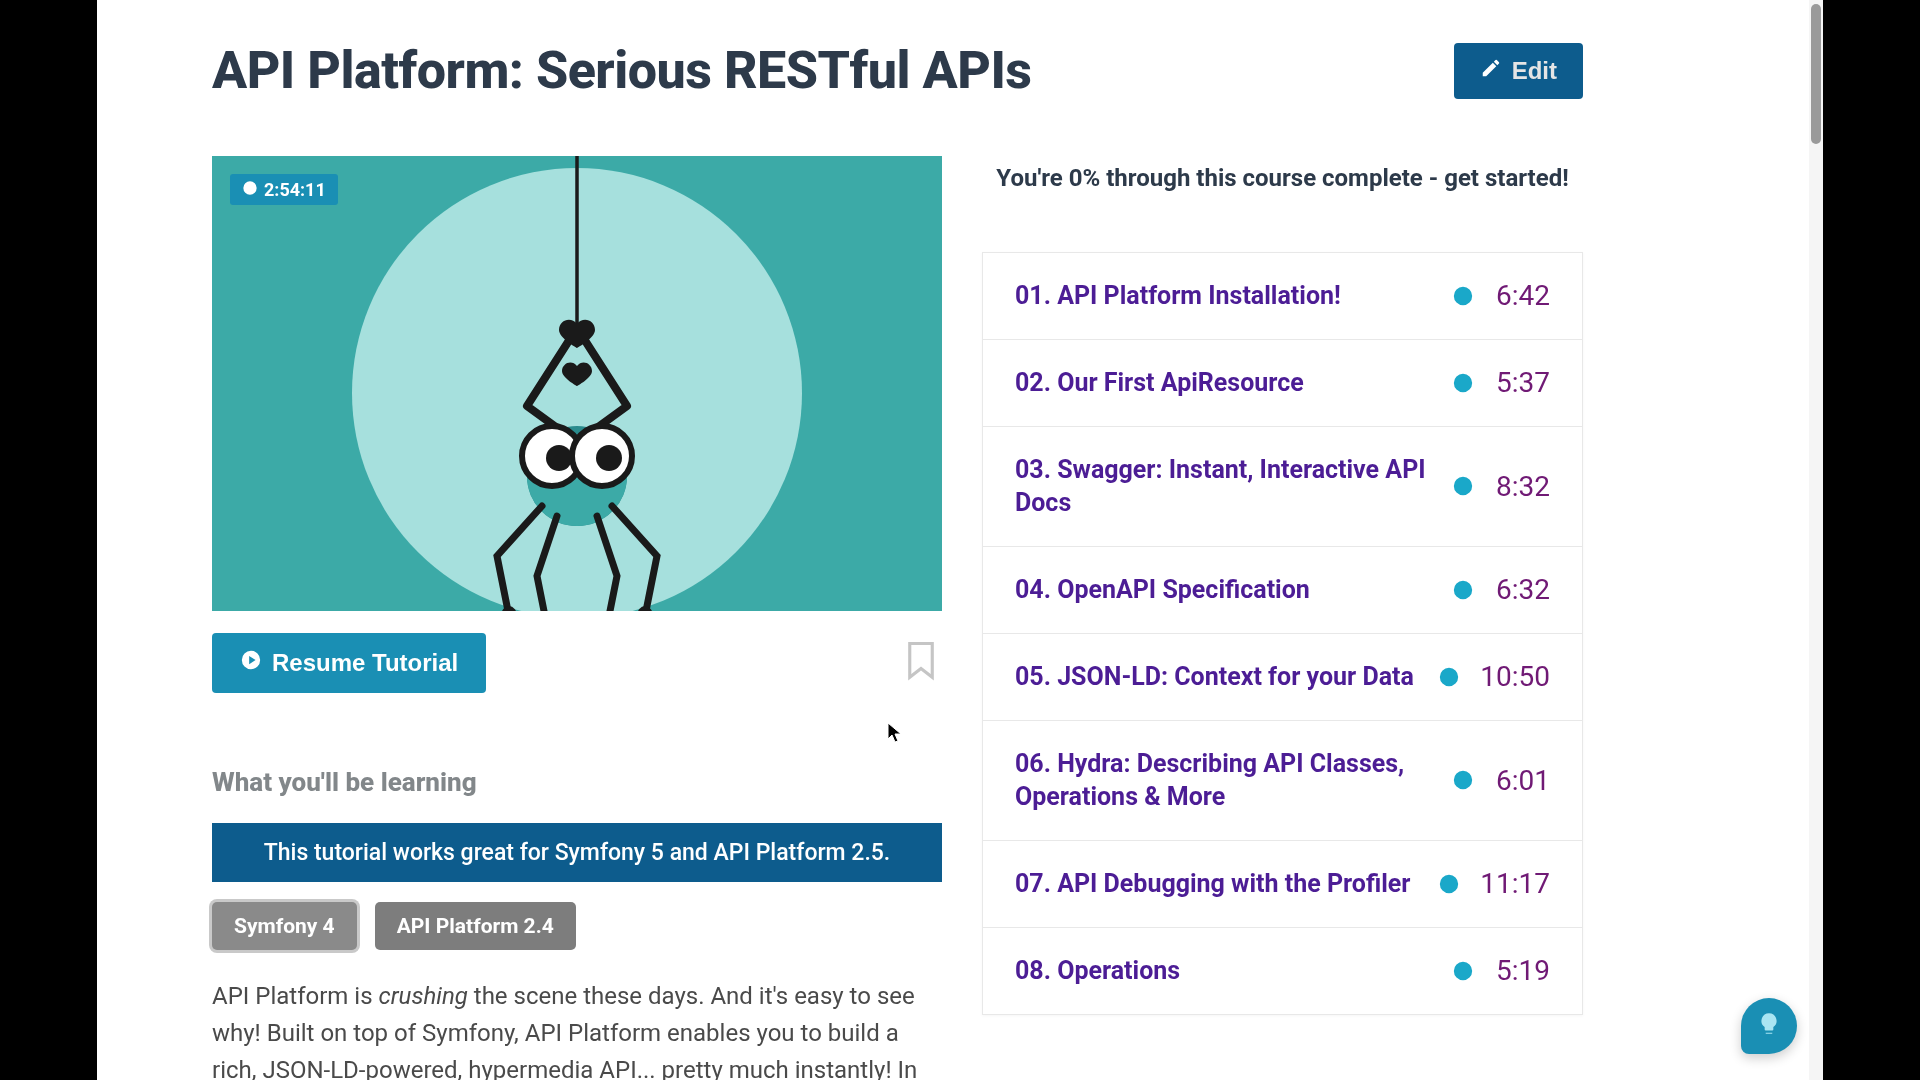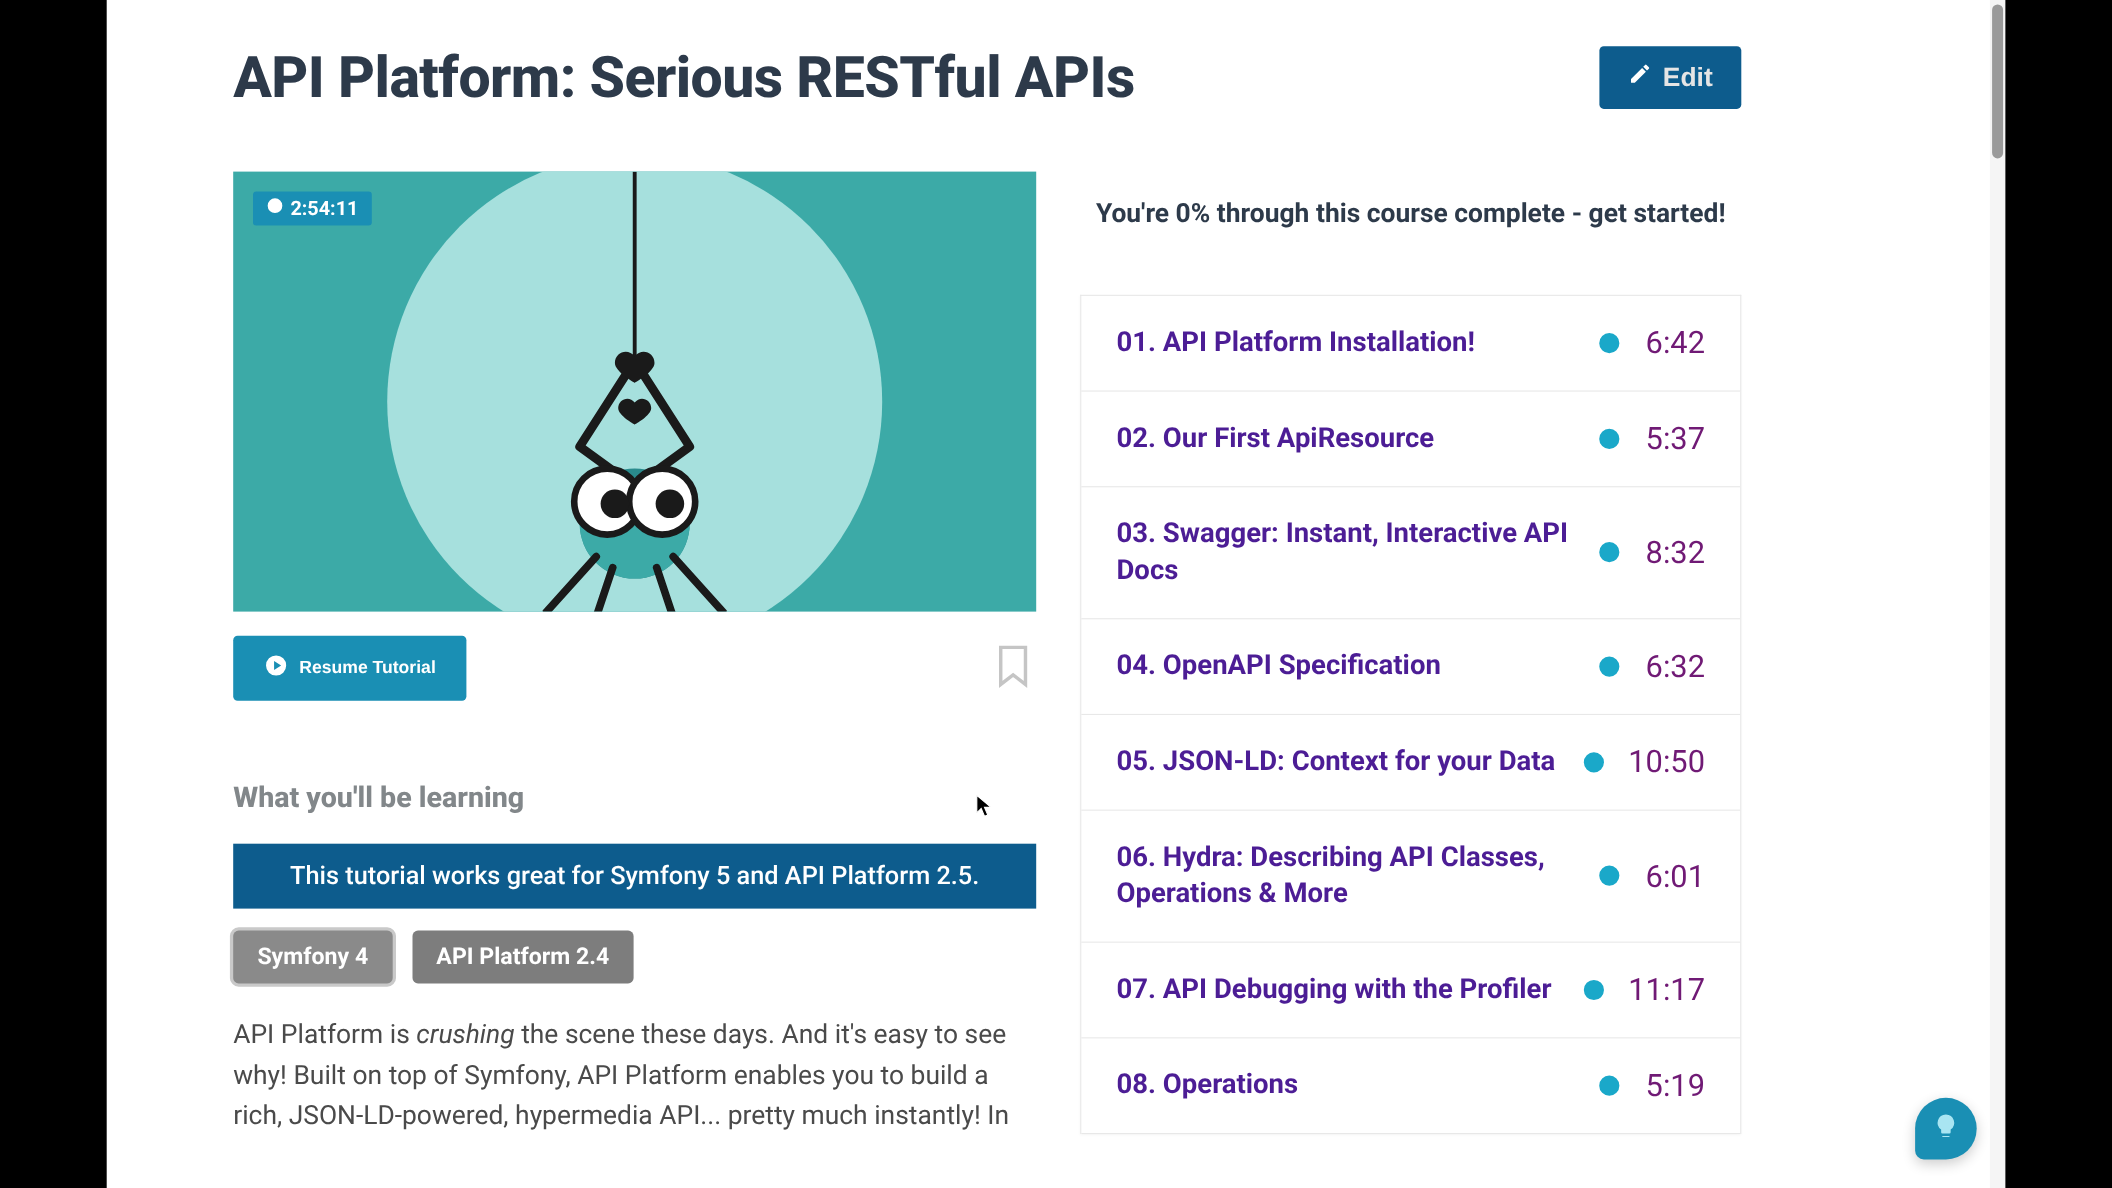--- a/index.html
+++ b/index.html
@@ -68,21 +68,21 @@
   .edit-btn svg { width: 22px; height: 22px; fill: #fff; }
   .main-row {
     display: flex;
     gap: 40px;
     padding-right: 190px;
   }
   .left-col { width: 730px; flex-shrink: 0; }
   .right-col { flex: 1; }
   .thumbnail {
     width: 730px;
-    height: 400px;
+    height: 455px;
     background: #3caaa7;
     position: relative;
     overflow: hidden;
   }
   .duration-badge {
     position: absolute;
     left: 18px;
     top: 18px;
     background: #1a8fb4;
     color: #fff;
@@ -115,21 +115,21 @@
     display: flex;
     justify-content: space-between;
     align-items: center;
     margin-top: 22px;
   }
   .resume-btn {
     background: #1a8fb4;
     color: #fff;
     border: none;
     padding: 16px 28px;
-    font-size: 16px;
+    font-size: 24px;
     font-weight: 700;
     border-radius: 4px;
     display: flex;
     align-items: center;
     gap: 10px;
     cursor: pointer;
   }
   .resume-btn svg { width: 22px; height: 22px; fill: #fff; }
   .bookmark-btn {
     width: 34px;
@@ -177,21 +177,21 @@
     line-height: 1.55;
     color: #4a4a4a;
   }
   .description .em { font-style: italic; }
   .progress-msg {
     font-size: 24px;
     font-weight: 700;
     color: #2d3a4a;
     text-align: center;
     margin-bottom: 60px;
-    margin-top: 24px;
+    margin-top: 8px;
   }
   .chapter-list {
     border: 1px solid #e8e8e8;
     border-bottom: none;
     box-shadow: 0 1px 3px rgba(0,0,0,0.04);
   }
   .chapter-item {
     display: flex;
     align-items: center;
     padding: 26px 32px;

